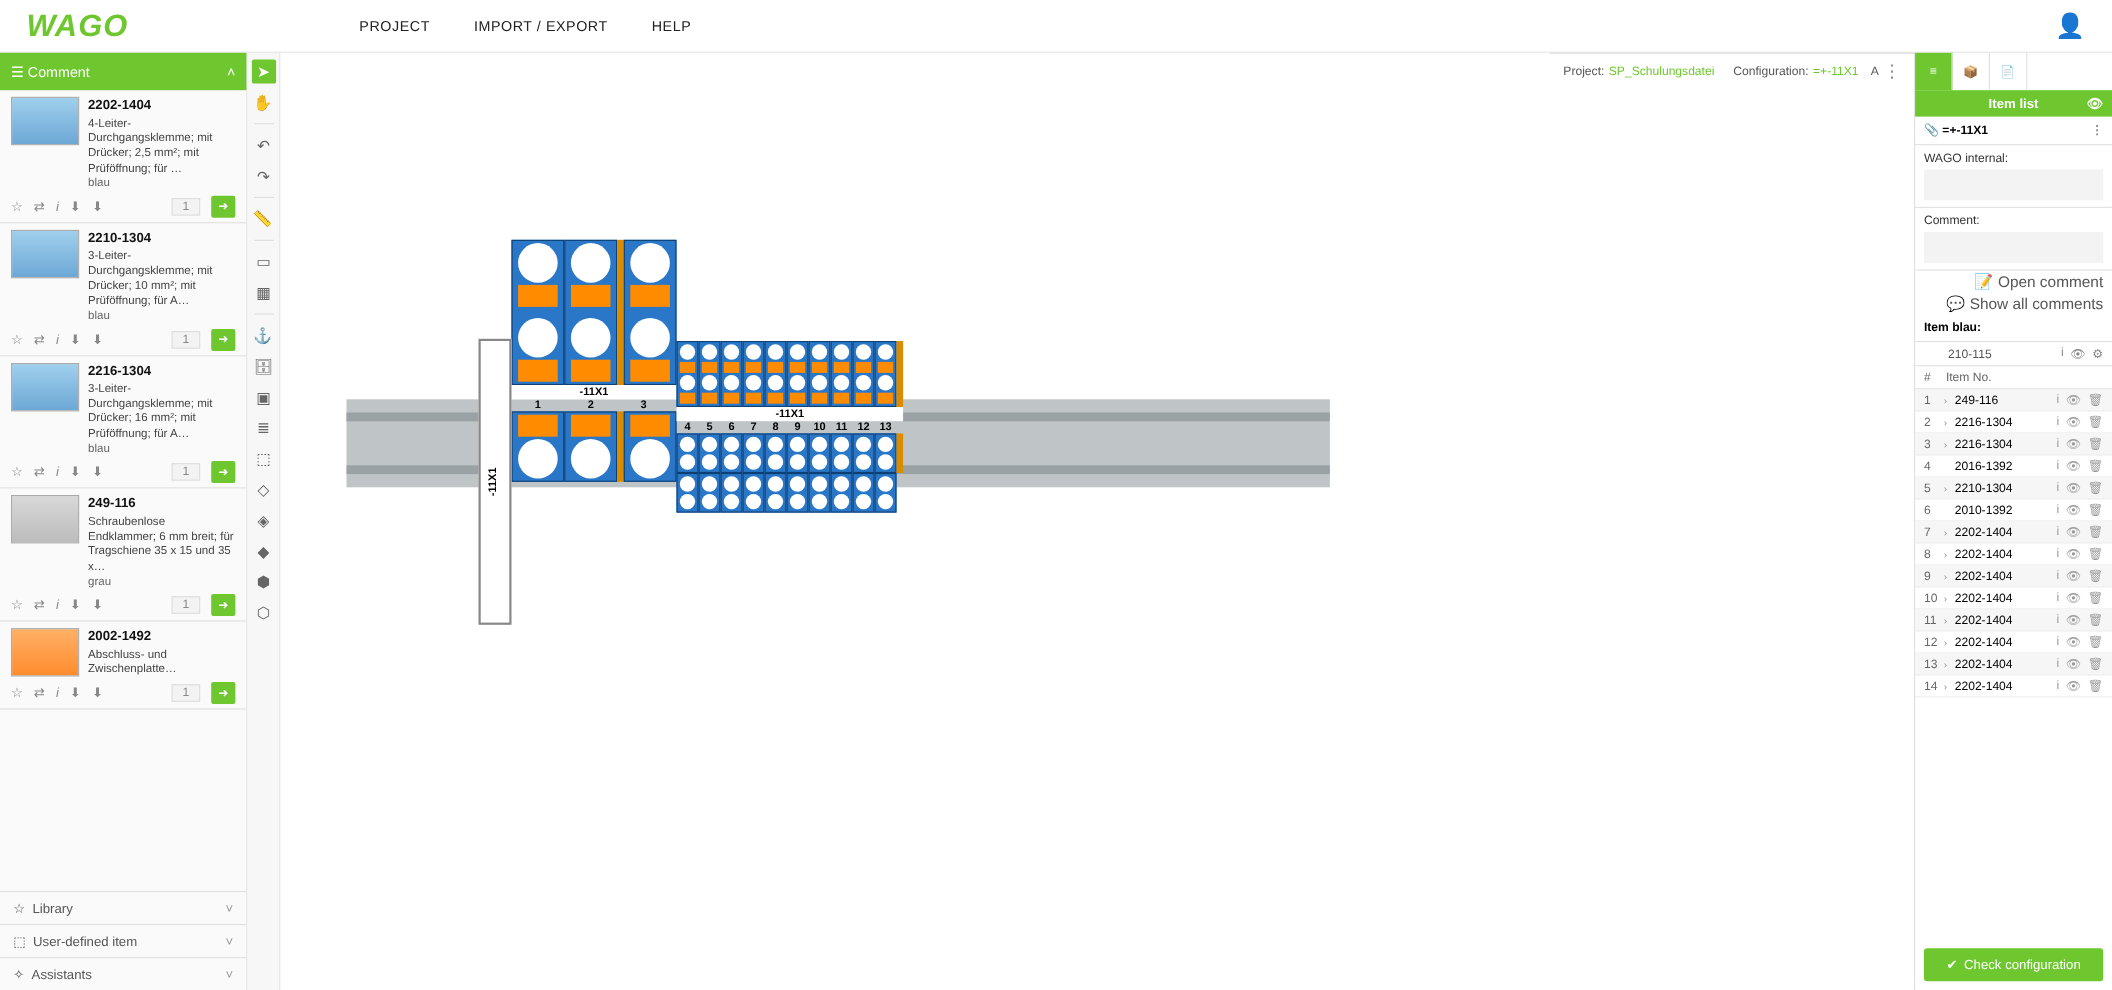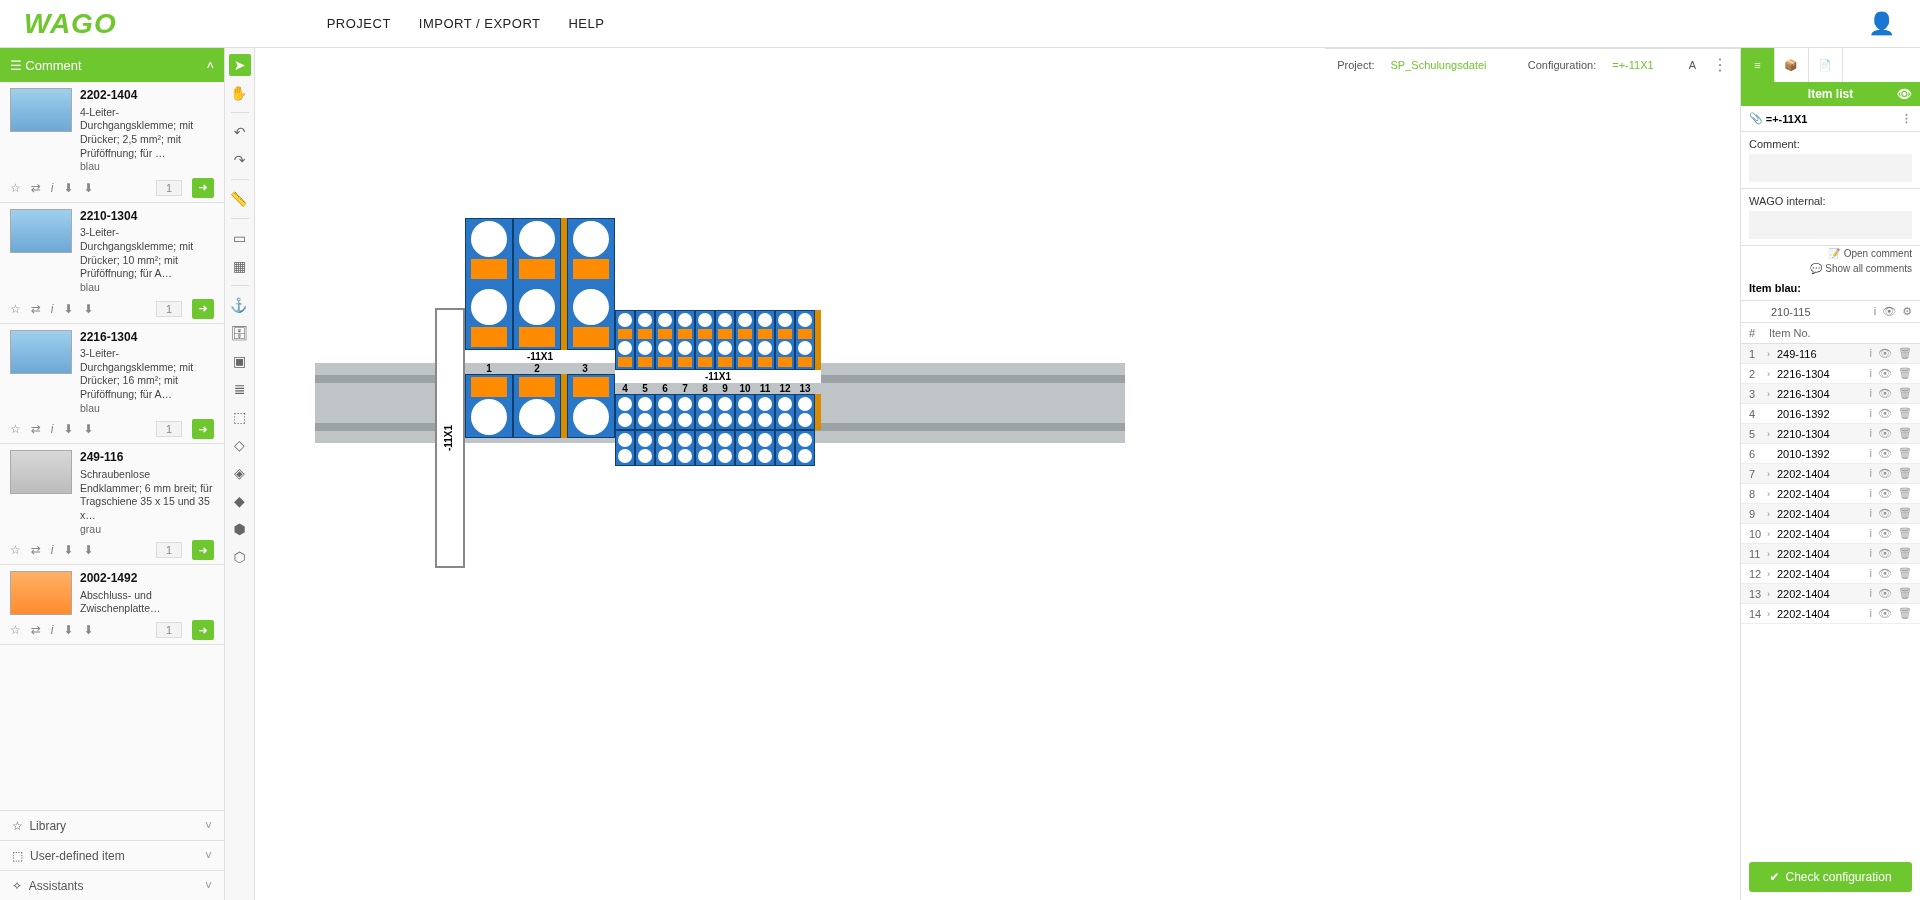--- a/index.html
+++ b/index.html
@@ -2,21 +2,21 @@
 <html><head>
 <meta charset="utf-8">
 <style>
 *{box-sizing:border-box;margin:0;padding:0;font-family:Arial,Helvetica,sans-serif}
 html,body{width:100%;height:100%;overflow:hidden}
 body{display:flex;flex-direction:column;background:#fff}
 :root{--green:#6ec72e;--green-dark:#5cb024;--blue-tb:#2a77c7;--orange:#ff8c00;--grey-bg:#f0f0f0;--grey-mid:#bfbfbf;--border:#e0e0e0}
 
 .topbar{height:48px;display:flex;align-items:center;padding:0 24px;border-bottom:1px solid var(--border)}
 .logo{font-weight:900;font-size:28px;color:var(--green);letter-spacing:1px;font-style:italic}
-.menu{display:flex;gap:28px;margin-left:210px}
+.menu{display:flex;gap:40px;margin-left:210px}
 .menu span{font-size:13px;letter-spacing:.5px;color:#222;cursor:pointer}
 .topbar .user{margin-left:auto;font-size:22px}
 
 .main{flex:1;display:flex;min-height:0}
 
 .catalog{width:225px;display:flex;flex-direction:column;background:#fafafa;border-right:1px solid var(--border)}
 .cat-head{background:var(--green);color:#fff;height:34px;display:flex;align-items:center;padding:0 10px;font-size:13px}
 .cat-head .chev{margin-left:auto}
 .search-row{display:flex;align-items:center;padding:6px 8px;gap:6px}
 .search-row input{flex:1;border:none;background:transparent;font-size:12px;outline:none;color:#555}
@@ -56,36 +56,36 @@
 .tb.small{width:20px}
 .hole{width:36px;height:36px;border-radius:50%;background:#fff}
 .hole.sm{width:14px;height:14px}
 .orange-sq{width:36px;height:20px;background:var(--orange)}
 .orange-sq.sm{width:14px;height:10px}
 .blue-sp{height:6px}
 .mark{background:#fff;color:#000;font-size:10px;font-weight:700;width:100%;text-align:center;padding:1px 0}
 .endstop{width:6px;background:#d98c00;align-self:stretch}
 .num-row{display:flex}
 .num-row span{font-size:10px;font-weight:700;text-align:center}
-.statusbar{height:32px;border-top:1px solid var(--border);display:flex;align-items:center;padding:0 12px;font-size:11px;color:#555;gap:16px}
+.statusbar{height:32px;border-top:1px solid var(--border);display:flex;align-items:center;padding:0 12px;font-size:11px;color:#555;gap:4px}
 .statusbar a{color:var(--green);text-decoration:none}
 .statusbar .more{margin-left:auto;color:#888;font-size:16px}
 
 .right{width:180px;background:#fff;border-left:1px solid var(--border);display:flex;flex-direction:column;font-size:11px}
 .r-tabs{height:34px;display:flex;align-items:stretch}
 .r-tab{flex:0 0 34px;display:flex;align-items:center;justify-content:center;color:#666;border-right:1px solid var(--border);cursor:pointer}
 .r-tab.active{background:var(--green);color:#fff}
 .r-title{background:var(--green);color:#fff;text-align:center;padding:5px 0;font-size:12px;font-weight:700;position:relative}
 .r-title .eye{position:absolute;right:8px;top:5px}
 .r-hdrrow{display:flex;align-items:center;padding:6px 8px;border-bottom:1px solid var(--border);font-weight:700}
 .r-hdrrow .more{margin-left:auto;color:#888}
 .r-sec{padding:6px 8px;border-bottom:1px solid var(--border)}
 .r-sec label{display:block;color:#333;margin-bottom:4px}
 .r-sec .box{background:#f3f3f3;height:28px}
-.r-links{text-align:right;font-size:10px;color:#555;padding:2px 8px}
+.r-links{text-align:right;font-size:14px;color:#555;padding:2px 8px}
 .r-links span{cursor:pointer}
 .il-head{padding:6px 8px;font-weight:700;border-bottom:1px solid var(--border)}
 .il-current{display:flex;align-items:flex-end;padding:4px 8px;border-bottom:1px solid var(--border);color:#555}
 .il-current .iconset{margin-left:auto;display:flex;gap:6px;color:#888}
 .il-cols{display:flex;padding:4px 8px;border-bottom:1px solid var(--border);color:#666}
 .il-cols .c1{width:20px}
 .il-list{flex:1;overflow-y:auto}
 .il-row{display:flex;align-items:center;padding:3px 8px;border-bottom:1px solid #eee}
 .il-row:nth-child(odd){background:#f6f6f6}
 .il-row .n{width:18px;color:#666}
@@ -492,25 +492,25 @@
     <div class="r-title">
       <span>Item list</span>
       <span class="eye">👁</span>
     </div>
     <div class="r-hdrrow">
       <span>📎</span>&nbsp;
       <span>=+-11X1</span>
       <span class="more">⋮</span>
     </div>
     <div class="r-sec">
+      <label>WAGO internal:</label>
+      <div class="box"></div>
+    </div>
+    <div class="r-sec">
       <label>Comment:</label>
-      <div class="box"></div>
-    </div>
-    <div class="r-sec">
-      <label>WAGO internal:</label>
       <div class="box"></div>
     </div>
     <div class="r-links">
       <span>📝 Open comment</span>
     </div>
     <div class="r-links">
       <span>💬 Show all comments</span>
     </div>
     <div class="il-head">Item blau:</div>
     <div class="il-current">

